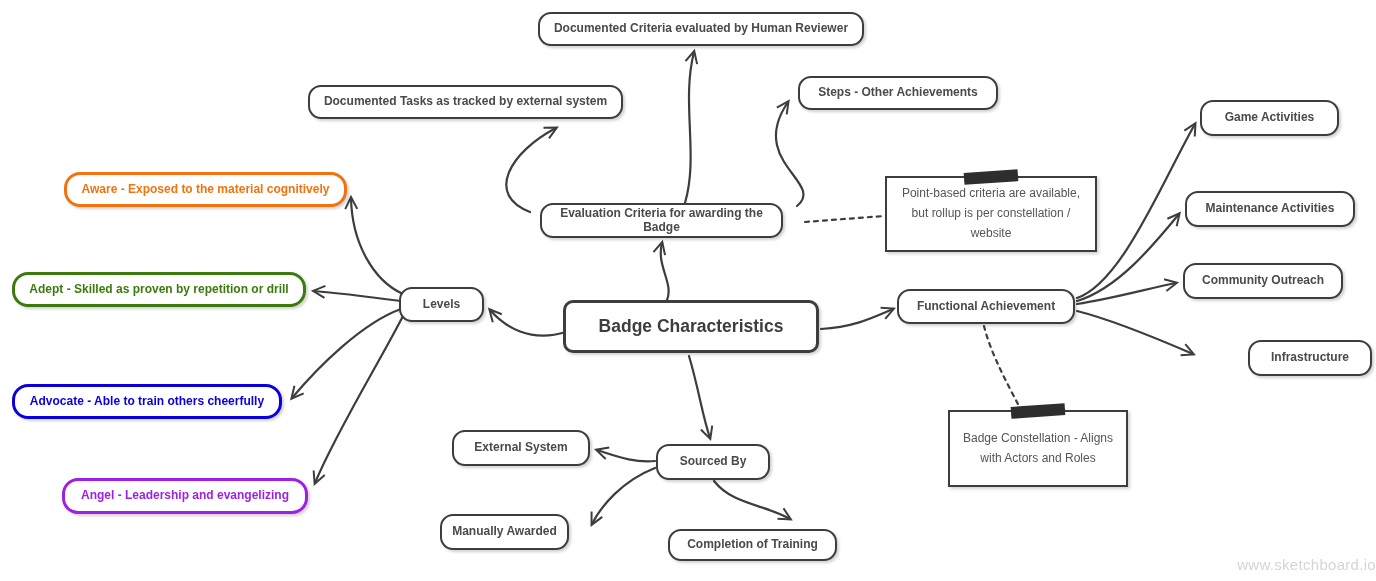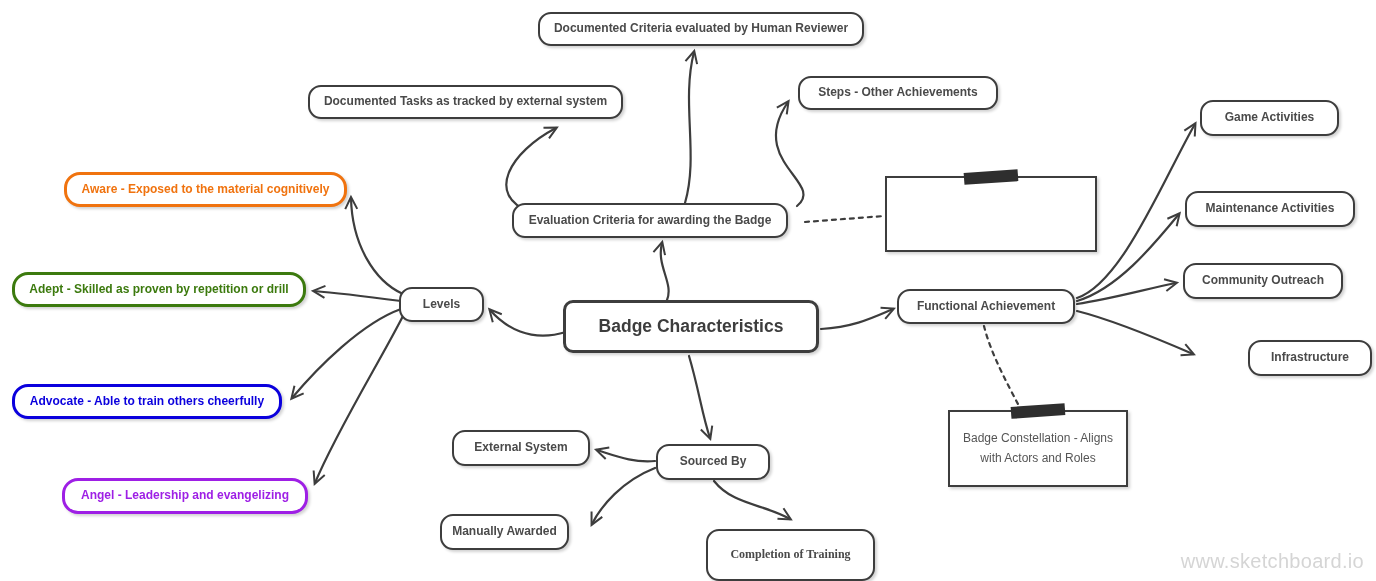--- a/index.html
+++ b/index.html
@@ -52,22 +52,22 @@
   .tape {
     position: absolute;
     top: -7px; left: 50%;
     width: 54px; height: 12px;
     background: #2e2e2e;
     transform: translateX(-50%) rotate(-4deg);
     z-index: 3;
   }
   .watermark {
     position: absolute;
-    right: 12px; bottom: 8px;
-    font-size: 20px;
+    right: 0; bottom: 8px;
+    font-size: 15px;
     color: #d5d5d5;
     letter-spacing: 0.3px;
     z-index: 1;
   }
 </style>
 </head>
 <body>
 
 <svg id="wires" viewBox="0 0 1376 581" xmlns="http://www.w3.org/2000/svg">
   <defs>
@@ -108,24 +108,25 @@
     <path d="M984,326 C991,354 1007,383 1019,406"></path>
   </g>
 </svg>
 
 <div class="node" style="left:538px; top:12px; width:326px; height:34px;">Documented Criteria evaluated by Human Reviewer</div>
 
 <div class="node" style="left:308px; top:85px; width:315px; height:34px;">Documented Tasks as tracked by external system</div>
 
 <div class="node" style="left:798px; top:76px; width:200px; height:34px;">Steps - Other Achievements</div>
 
-<div class="node" style="left:512px; top:203px; width:276px; height:35px;">Evaluation Criteria for awarding the Badge</div>
+<div class="node" style="left:540px; top:203px; width:243px; height:35px;">Evaluation Criteria for awarding the Badge</div>
 
 <div class="note" style="left:885px; top:176px; width:212px; height:76px;">
   <span class="tape"></span>
+  <span>Point-based criteria are available, but rollup is per constellation / website</span>
 </div>
 
 <div class="node" style="left:399px; top:287px; width:85px; height:35px;">Levels</div>
 
 <div class="node root" style="left:563px; top:300px; width:256px; height:53px;">Badge Characteristics</div>
 
 <div class="node" style="left:897px; top:289px; width:178px; height:35px;text-align:right;">Functional Achievement</div>
 
 <div class="node level" style="left:64px; top:172px; width:283px; height:35px;;--c:#f0730f">Aware - Exposed to the material cognitively</div>
 
@@ -147,15 +148,15 @@
   <span class="tape"></span>
   <span>Badge Constellation - Aligns with Actors and Roles</span>
 </div>
 
 <div class="node" style="left:656px; top:444px; width:114px; height:36px;">Sourced By</div>
 
 <div class="node" style="left:452px; top:430px; width:138px; height:36px;">External System</div>
 
 <div class="node" style="left:440px; top:514px; width:129px; height:36px;">Manually Awarded</div>
 
-<div class="node" style="left:706px; top:529px; width:169px; height:52px;font-family:Liberation Serif, serif;">Completion of Training</div>
+<div class="node" style="left:668px; top:529px; width:169px; height:32px;">Completion of Training</div>
 
 <div class="watermark">www.sketchboard.io</div>
 
 </body></html>

